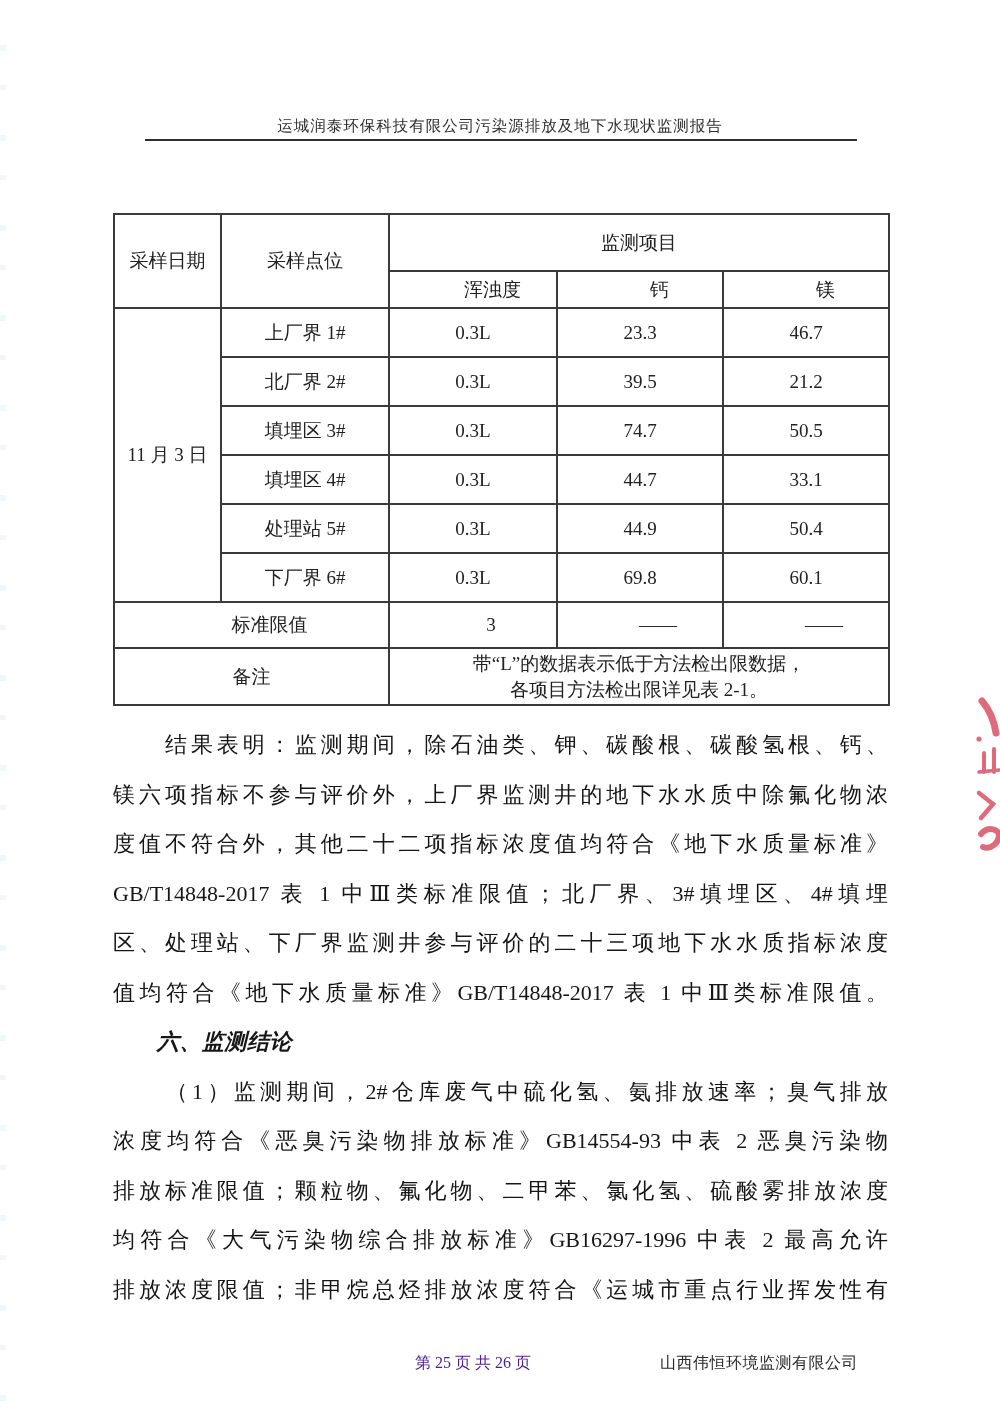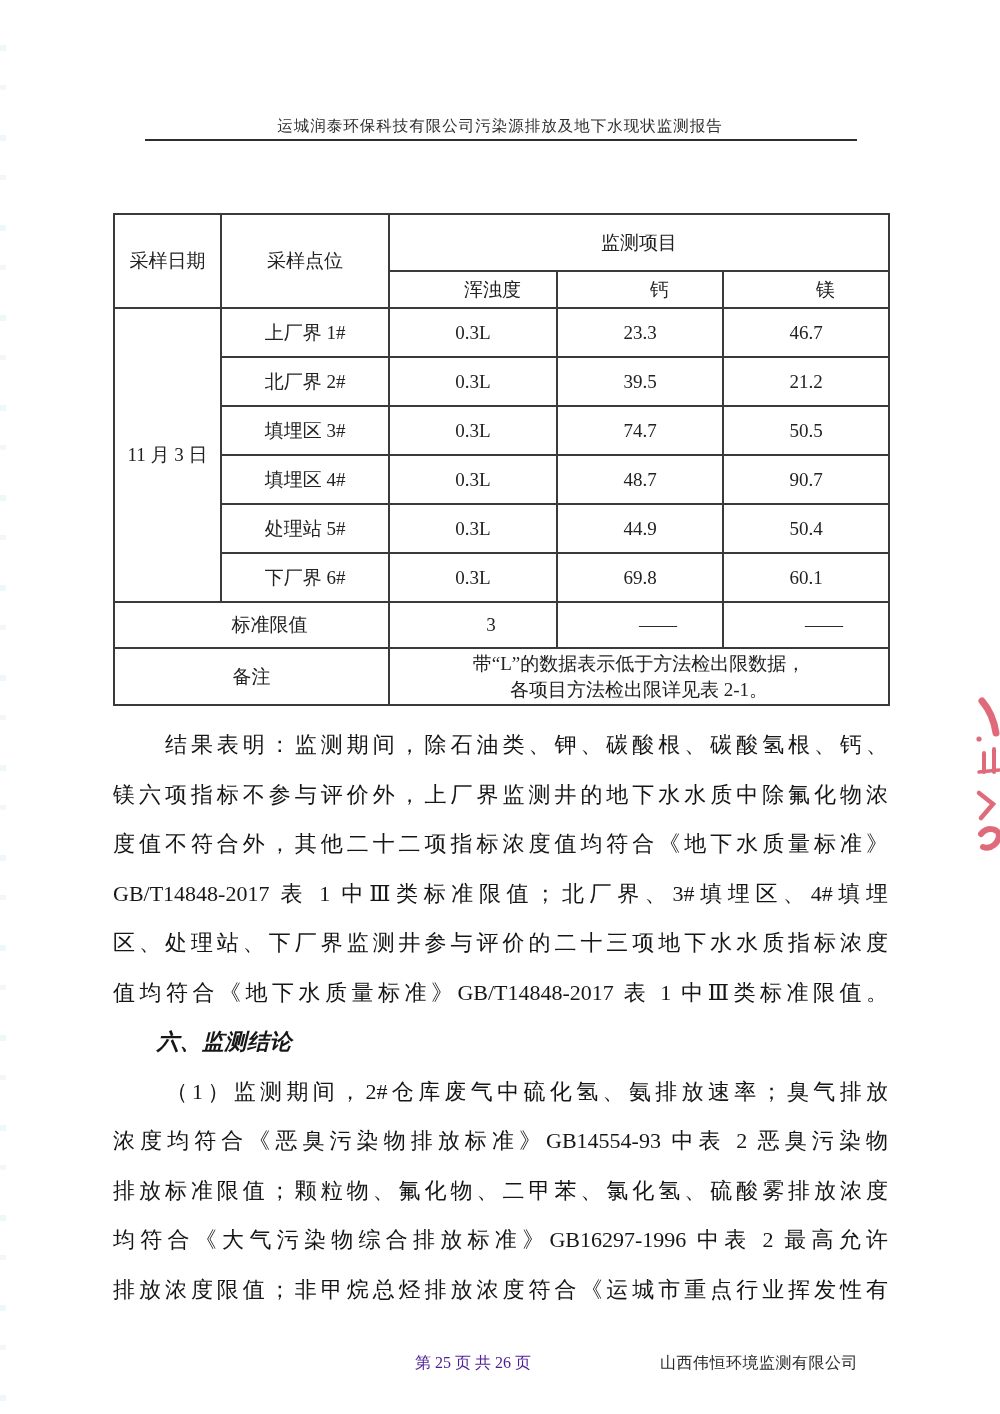--- a/index.html
+++ b/index.html
@@ -131,22 +131,22 @@
       </tr>
       <tr class="dr">
         <td>填埋区 3#</td>
         <td>0.3L</td>
         <td>74.7</td>
         <td>50.5</td>
       </tr>
       <tr class="dr">
         <td>填埋区 4#</td>
         <td>0.3L</td>
-        <td>48.7</td>
-        <td>90.7</td>
+        <td>44.7</td>
+        <td>33.1</td>
       </tr>
       <tr class="dr">
         <td>处理站 5#</td>
         <td>0.3L</td>
         <td>44.9</td>
         <td>50.4</td>
       </tr>
       <tr class="dr">
         <td>下厂界 6#</td>
         <td>0.3L</td>

